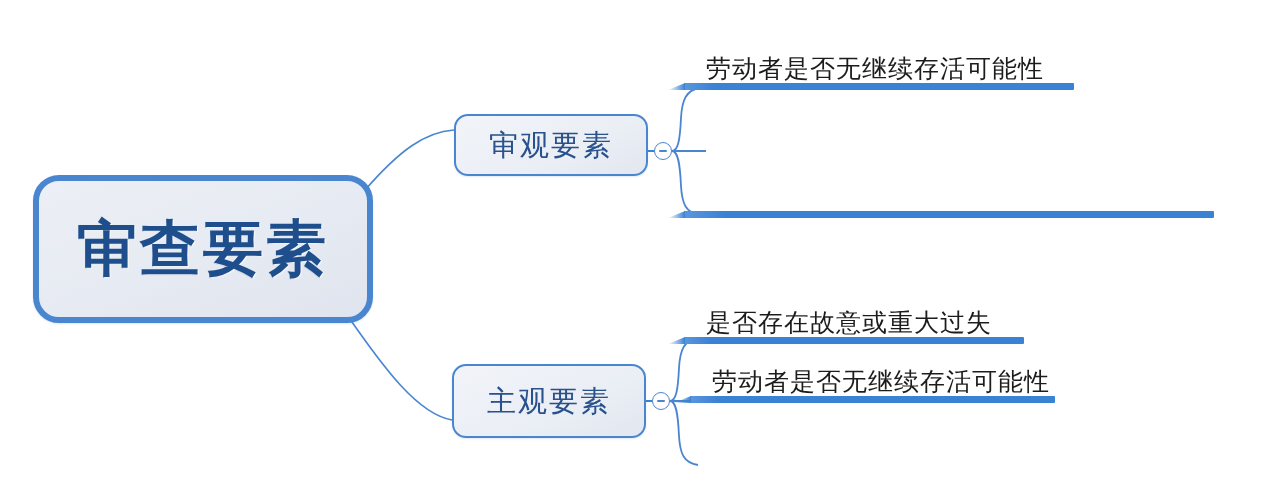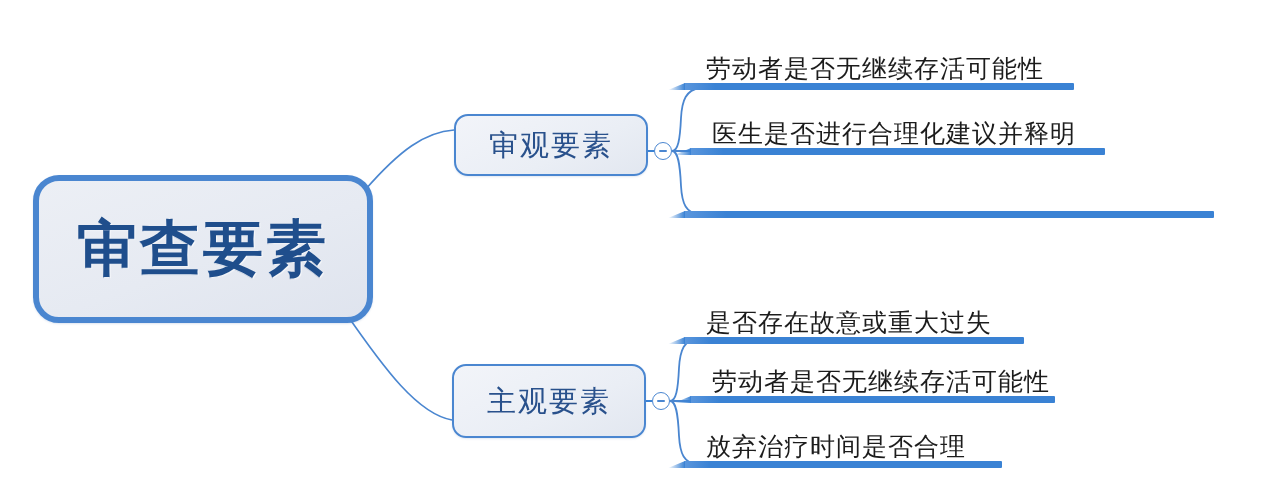--- a/index.html
+++ b/index.html
@@ -171,27 +171,20 @@
   </div>
 
   <div class="leaf" style="left:684px; top:40px; width:390px; height:50px;">
     <span class="leaf-text">劳动者是否无继续存活可能性</span>
     <div class="leaf-underline" style="width:390px;">
       <div class="bar-taper"></div>
       <div class="bar-fill"></div>
     </div>
   </div>
 
-  <div class="leaf" style="left:690px; top:105px; width:415px; height:50px;">
-    <span class="leaf-text">医生是否进行合理化建议并释明</span>
-    <div class="leaf-underline" style="width:415px;">
-      <div class="bar-taper"></div>
-      <div class="bar-fill"></div>
-    </div>
-  </div>
 
   <div class="leaf" style="left:684px; top:168px; width:530px; height:50px;">
     <div class="leaf-underline" style="width:530px;">
       <div class="bar-taper"></div>
       <div class="bar-fill"></div>
     </div>
   </div>
 
   <div class="branch-node subjective">
     <span class="branch-label">主观要素</span>
@@ -209,21 +202,14 @@
   </div>
 
   <div class="leaf" style="left:690px; top:353px; width:365px; height:50px;">
     <span class="leaf-text">劳动者是否无继续存活可能性</span>
     <div class="leaf-underline" style="width:365px;">
       <div class="bar-taper"></div>
       <div class="bar-fill"></div>
     </div>
   </div>
 
-  <div class="leaf" style="left:684px; top:418px; width:318px; height:50px;">
-    <span class="leaf-text">放弃治疗时间是否合理</span>
-    <div class="leaf-underline" style="width:318px;">
-      <div class="bar-taper"></div>
-      <div class="bar-fill"></div>
-    </div>
-  </div>
 
 </div>
 
 </body></html>

